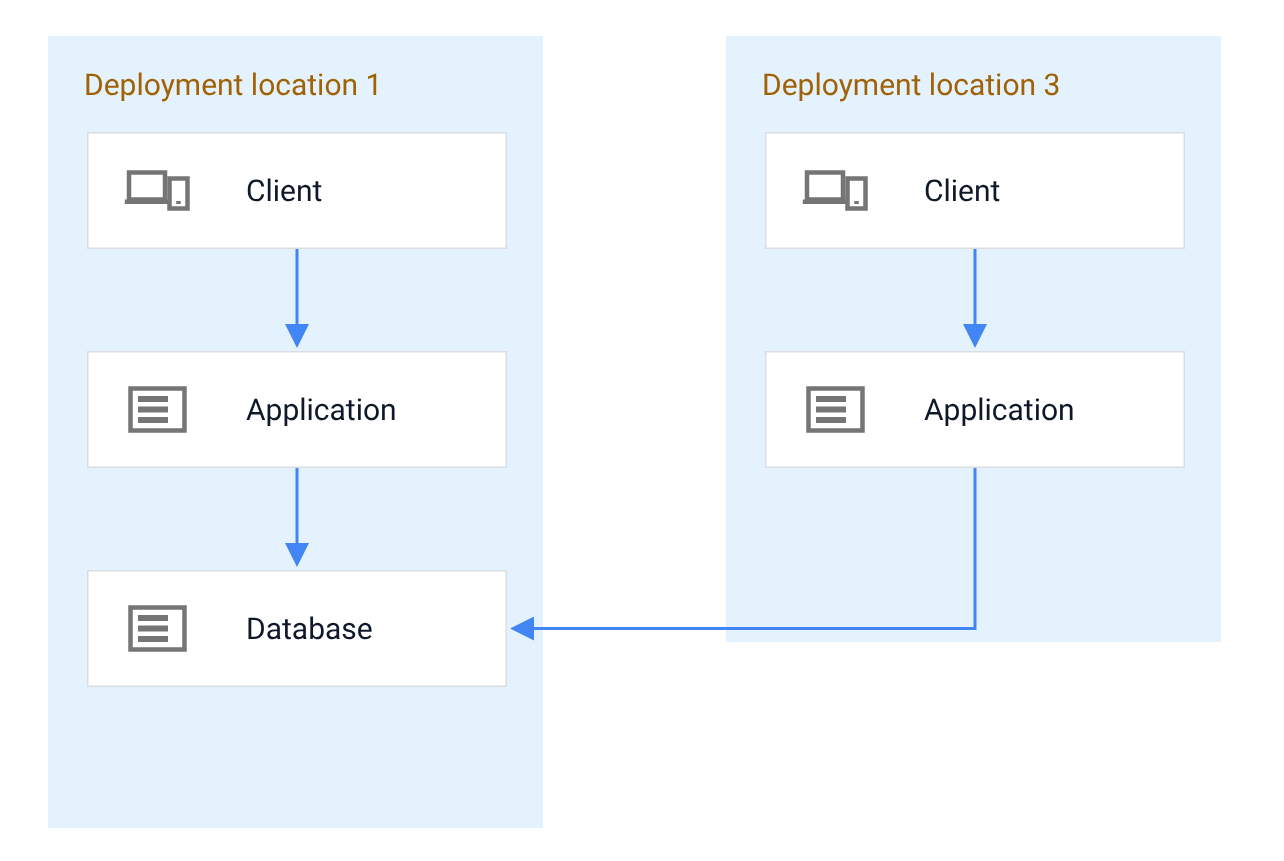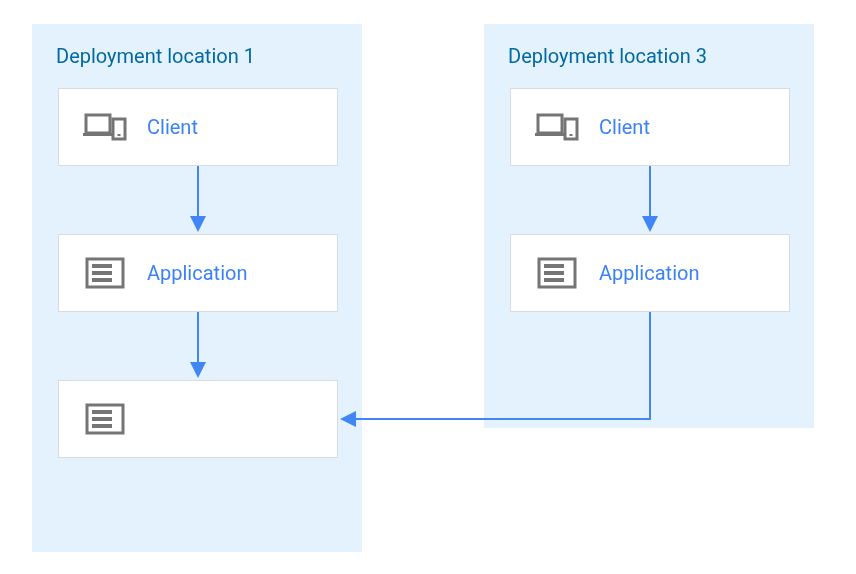--- a/index.html
+++ b/index.html
@@ -9,21 +9,21 @@
       width: 856px;
       height: 574px;
       position: relative;
     }
     .region {
       position: absolute;
       background: #e3f2fd;
       padding: 20px 24px;
     }
     .region-title {
-      color: #0369a1;
+      color: #a16207;
       font-size: 20px;
       font-weight: 400;
       margin-bottom: 18px;
     }
     .node {
       position: absolute;
       background: #ffffff;
       border: 1px solid #dadce0;
       display: flex;
       align-items: center;
@@ -31,23 +31,24 @@
       height: 78px;
       width: 280px;
     }
     .node-icon {
       width: 44px;
       height: 44px;
       margin-right: 20px;
       flex-shrink: 0;
     }
     .node-label {
-      color: #3b82f6;
+      color: #0f172a;
       font-size: 20px;
       font-weight: 400;
+      margin-left: 17px;
     }
     .arrow-svg {
       position: absolute;
       pointer-events: none;
     }
     #region1 {
       left: 32px;
       top: 24px;
       width: 330px;
       height: 528px;
@@ -101,20 +102,21 @@
 
 <div class="node" id="node-db">
   <span class="node-icon">
     <svg viewBox="0 0 44 44" width="44" height="44">
       <rect x="4" y="8" width="36" height="28" fill="none" stroke="#757575" stroke-width="3"></rect>
       <rect x="9" y="13" width="20" height="4" fill="#757575"></rect>
       <rect x="9" y="20" width="20" height="4" fill="#757575"></rect>
       <rect x="9" y="27" width="20" height="4" fill="#757575"></rect>
     </svg>
   </span>
+  <span class="node-label">Database</span>
 </div>
 
 <div class="node" id="node-client2">
   <span class="node-icon">
     <svg viewBox="0 0 44 44" width="44" height="44">
       <rect x="3" y="10" width="24" height="18" fill="none" stroke="#757575" stroke-width="3"></rect>
       <rect x="0" y="28" width="30" height="3" fill="#757575"></rect>
       <rect x="30" y="14" width="12" height="20" fill="none" stroke="#757575" stroke-width="3"></rect>
       <rect x="34.5" y="29" width="3" height="2" fill="#757575"></rect>
     </svg>

